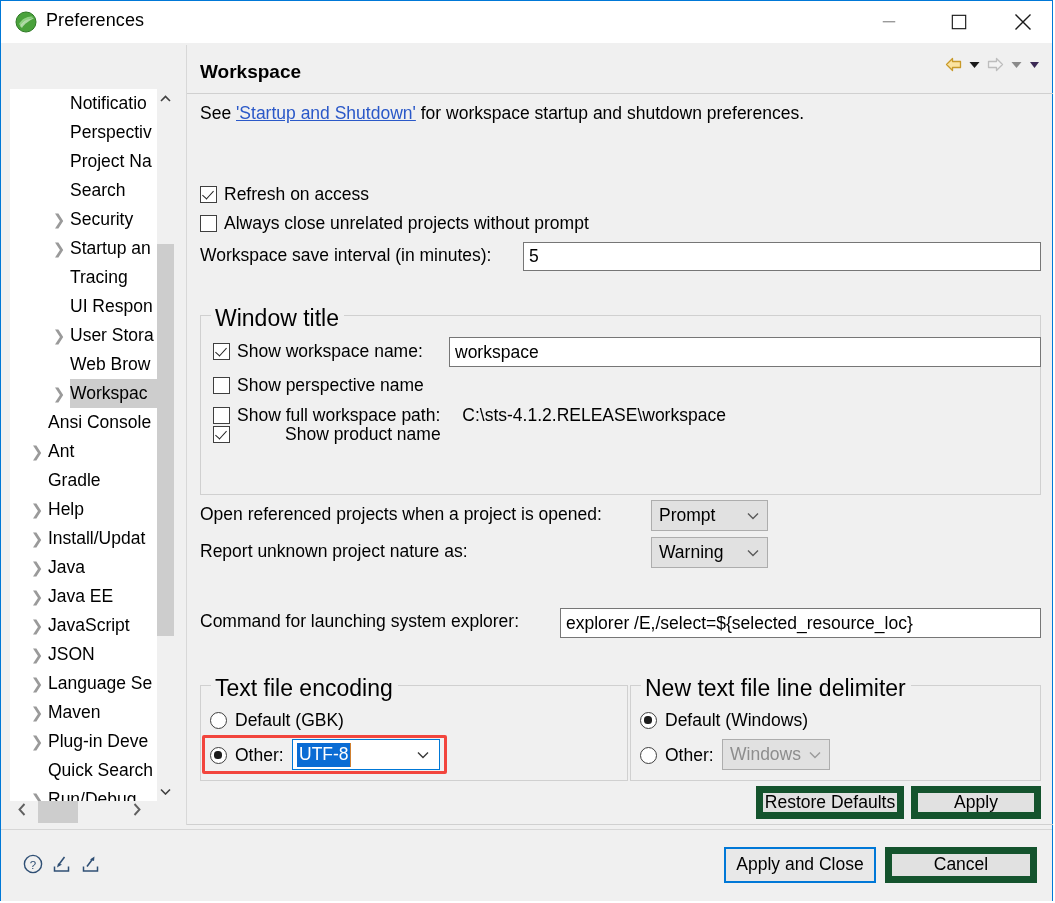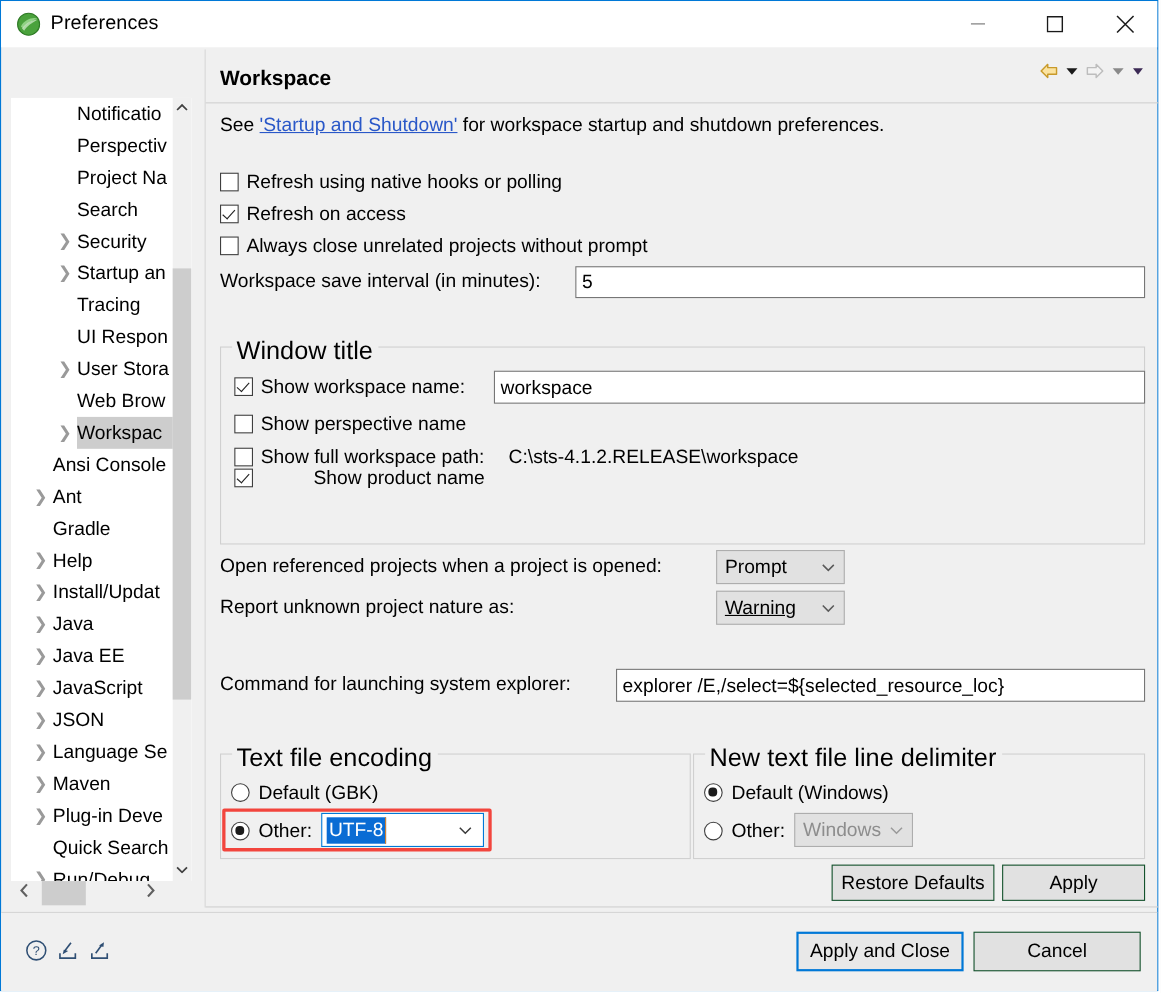--- a/index.html
+++ b/index.html
@@ -285,21 +285,21 @@
     border: 3px solid #f2453d;
     border-radius: 2px;
     box-sizing: border-box;
     pointer-events: none;
   }
 
   
   .btn {
     position: absolute;
     background: #e1e1e1;
-    border: 1px solid #14532d;
+    border: 7px solid #14532d;
     box-sizing: border-box;
     font-size: 17.5px;
     color: #000;
     font-family: "Liberation Sans", sans-serif;
     text-align: center;
     cursor: default;
     line-height: 1;
     display: flex; align-items: center; justify-content: center;
   }
   .btn.focus {
@@ -508,24 +508,20 @@
         <svg width="11" height="8" viewBox="0 0 11 8">
             <path d="M1 1 L10 1 L5.5 7 Z" fill="#3c2a55"></path>
           </svg>
       </span>
     </div>
 
     <div class="intro">
       <span>See </span><a href="#">'Startup and Shutdown'</a><span> for workspace startup and shutdown preferences.</span>
     </div>
 
-    <div class="cbrow" style="left:13px; top:110px;">
-      <span class="cbox" id="cb0"></span>
-      <span>Refresh using native hooks or polling</span>
-    </div>
     <div class="cbrow" style="left:13px; top:139px;">
       <span class="cbox checked" id="cb1"></span>
       <span>Refresh on access</span>
     </div>
     <div class="cbrow" style="left:13px; top:168px;">
       <span class="cbox" id="cb2"></span>
       <span>Always close unrelated projects without prompt</span>
     </div>
 
     <div class="cbrow" style="left:13px; top:200px;">
@@ -567,21 +563,21 @@
       <span class="chev">
         <svg width="12" height="8" viewBox="0 0 12 8">
             <path d="M1 1.5 L6 6.5 L11 1.5" stroke="#5a5a5a" stroke-width="1.4" fill="none"></path>
           </svg>
       </span>
     </div>
 
     <div class="cbrow" style="left:13px; top:496px;align-items:flex-end;">
       <span>Report unknown project nature as:</span>
     </div>
-    <div class="combo" style="left:464px; top:492px; width:117px; height:31px;text-decoration:underline;">
+    <div class="combo" style="left:464px; top:492px; width:117px; height:31px;">
       <span>Warning</span>
       <span class="chev">
         <svg width="12" height="8" viewBox="0 0 12 8">
             <path d="M1 1.5 L6 6.5 L11 1.5" stroke="#5a5a5a" stroke-width="1.4" fill="none"></path>
           </svg>
       </span>
     </div>
 
     <div class="cbrow" style="left:13px; top:566px;">
       <span>Command for launching system explorer:</span>

